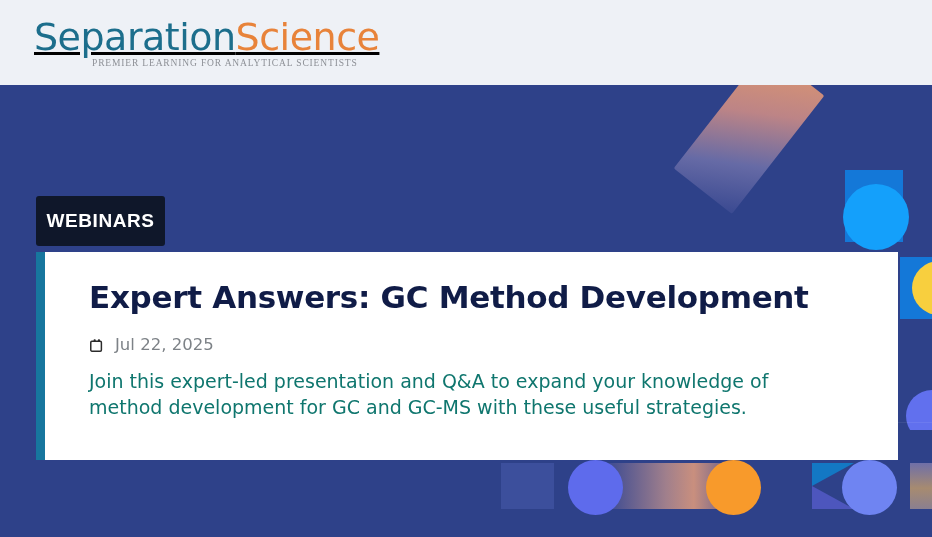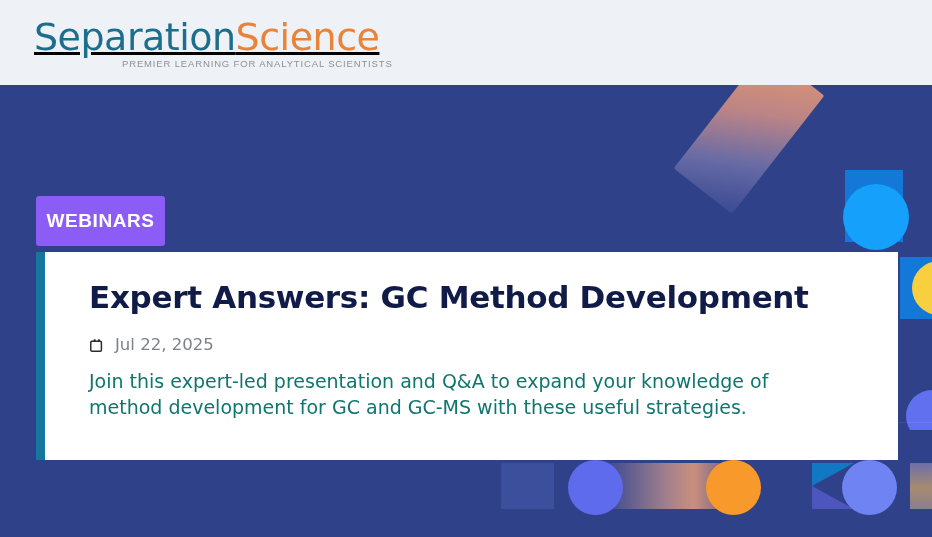--- a/index.html
+++ b/index.html
@@ -42,22 +42,22 @@
     font-size: 38px;
     line-height: 40px;
     letter-spacing: -0.5px;
     white-space: nowrap;
     text-decoration: underline;
   }
   .logo-sep { color: #1c6e8c; }
   .logo-sci { color: #e8833a; }
   .logo-tagline {
     margin-top: 1px;
-    margin-left: 88px;
-    font-family: Liberation Sans, sans-serif;
+    margin-left: 58px;
+    font-family: Liberation Serif, serif;
     font-size: 9.5px;
     letter-spacing: 0.85px;
     color: #8d9096;
     white-space: nowrap;
   }
 
   
   .hero {
     position: absolute;
     left: 0;
@@ -172,21 +172,21 @@
     background: rgba(255,255,255,0.07);
   }
 
   
   .webinars-badge {
     position: absolute;
     left: 36px;
     top: 111px;
     width: 129px;
     height: 50px;
-    background: #8b5cf6;
+    background: #0f172a;
     border-radius: 3px;
     display: flex;
     align-items: center;
     justify-content: center;
   }
   .webinars-badge span {
     color: #ffffff;
     font-family: "Liberation Sans", sans-serif;
     font-size: 19px;
     font-weight: bold;

